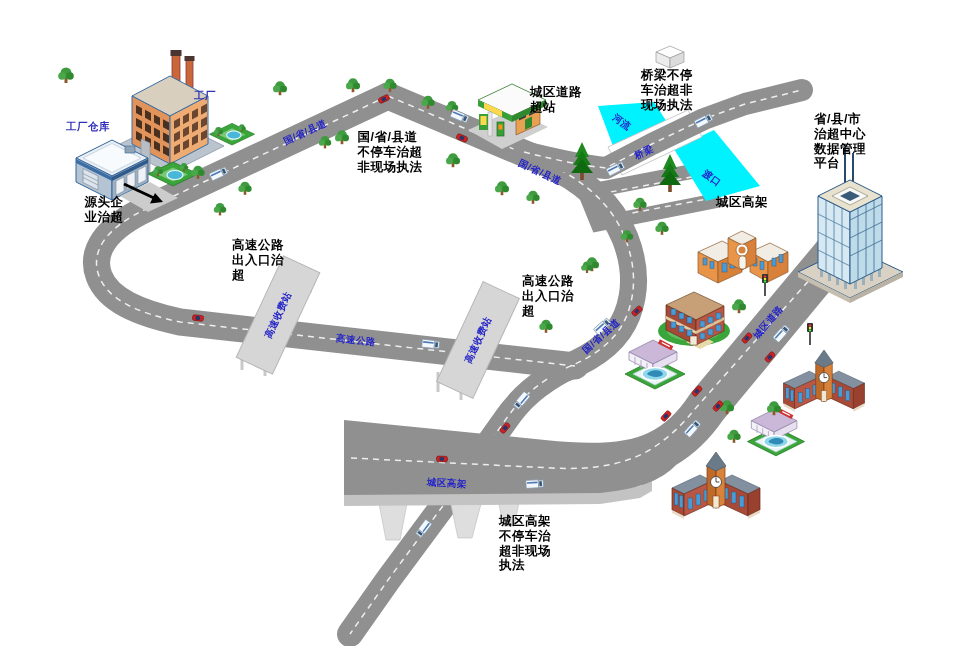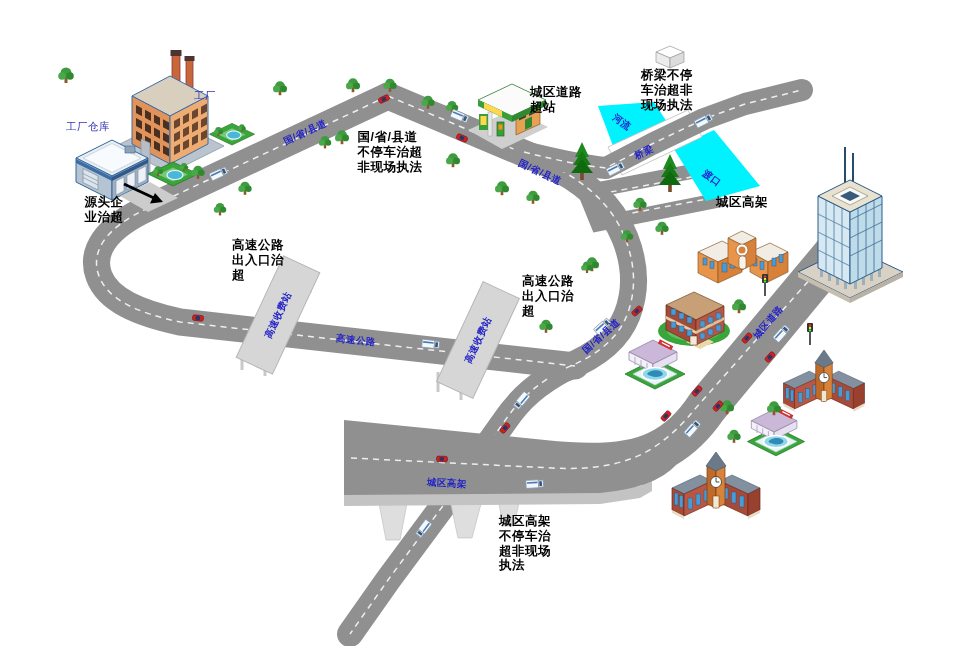--- a/index.html
+++ b/index.html
@@ -11,21 +11,21 @@
   .loop{fill:#ffffff;stroke:var(--c-road);stroke-width:15;}
   .water{fill:var(--c-water);stroke:none;}
   .canopy{fill:var(--c-canopy);stroke:#b5b5b5;}
   .leg{stroke:#c9c9c9;stroke-width:3;}
   .vside{fill:var(--c-viaduct_side);}
   .pier{fill:var(--c-pier);stroke:#c2c2c2;stroke-width:.7;}
   .lbl{position:absolute;transform:translate(-50%,-50%);color:var(--c-label_text);
        font-weight:bold;font-size:12.5px;line-height:1.18;text-align:left;
        white-space:pre-line;letter-spacing:.5px;}
   .lbl-site{position:absolute;transform:translate(-50%,-50%);color:var(--c-site_label_text);
-       font-weight:normal;font-size:10.5px;white-space:pre;letter-spacing:.5px;}
+       font-weight:bold;font-size:10.5px;white-space:pre;letter-spacing:.5px;}
   .rlbl{position:absolute;transform:translate(-50%,-50%) rotate(var(--r,0deg));
        color:var(--c-road_label_text);font-weight:bold;font-size:9.5px;line-height:1;
        white-space:nowrap;letter-spacing:.5px;}
 </style>
 </head>
 <body>
 
 <div id="stage">
 <svg id="scene" width="960" height="646" viewBox="0 0 960 646">
   <defs>
@@ -407,20 +407,24 @@
 业治超</div>
 <div class="lbl" style="left:390px;top:152px">国/省/县道
 不停车治超
 非现场执法</div>
 <div class="lbl" style="left:556px;top:100px">城区道路
 超站</div>
 <div class="lbl" style="left:667px;top:90px">桥梁不停
 车治超非
 现场执法</div>
 <div class="lbl" style="left:742px;top:202px">城区高架</div>
+<div class="lbl" style="left:840px;top:141px">省/县/市
+治超中心
+数据管理
+平台</div>
 <div class="lbl" style="left:258px;top:260px">高速公路
 出入口治
 超</div>
 <div class="lbl" style="left:548px;top:296px">高速公路
 出入口治
 超</div>
 <div class="lbl" style="left:525px;top:543px">城区高架
 不停车治
 超非现场
 执法</div>

